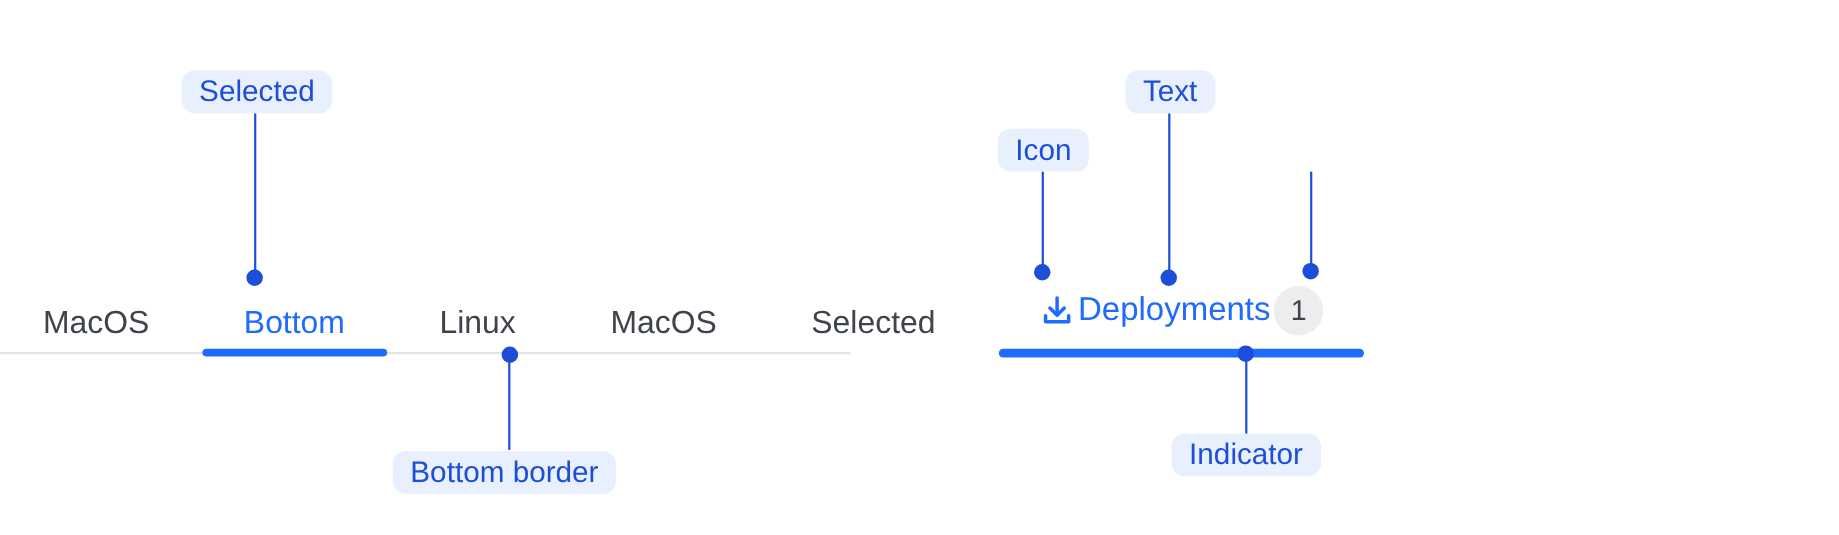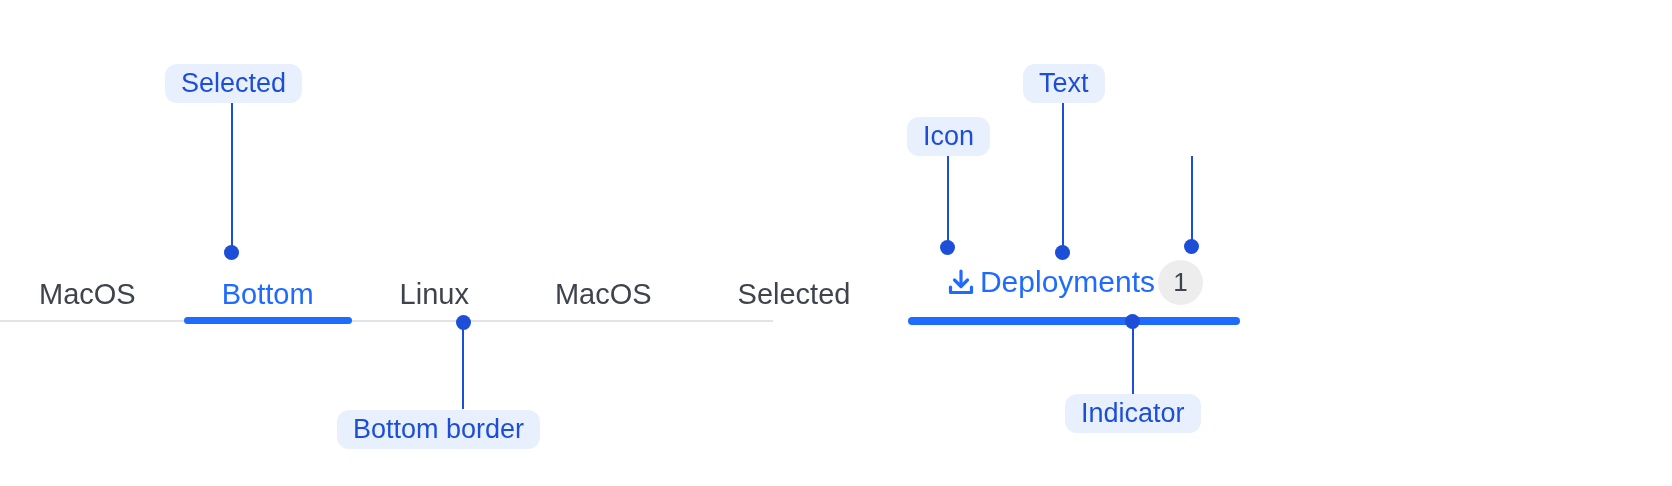--- a/index.html
+++ b/index.html
@@ -61,21 +61,21 @@
   .leader{position:absolute;width:2px;background:var(--annotation);z-index:2;}
   .dot{position:absolute;width:15px;height:15px;border-radius:50%;background:var(--annotation);z-index:2;}
 
   
   #pill-selected{left:165px;top:64px;}
   #leader-selected{left:231px;top:103px;height:145px;}
   #dot-selected{left:224px;top:245px;}
 
   #dot-bottom-border{left:456px;top:315px;}
   #leader-bottom-border{left:462px;top:327px;height:82px;}
-  #pill-bottom-border{left:337px;top:410px;justify-content:center;}
+  #pill-bottom-border{left:357px;top:410px;justify-content:center;}
 
   #pill-icon{left:907px;top:117px;}
   #leader-icon{left:947px;top:156px;height:85px;}
   #dot-icon{left:940px;top:240px;}
 
   #pill-text{left:1023px;top:64px;}
   #leader-text{left:1062px;top:103px;height:143px;}
   #dot-text{left:1055px;top:245px;}
 
   #pill-count{left:1138px;top:117px;}

